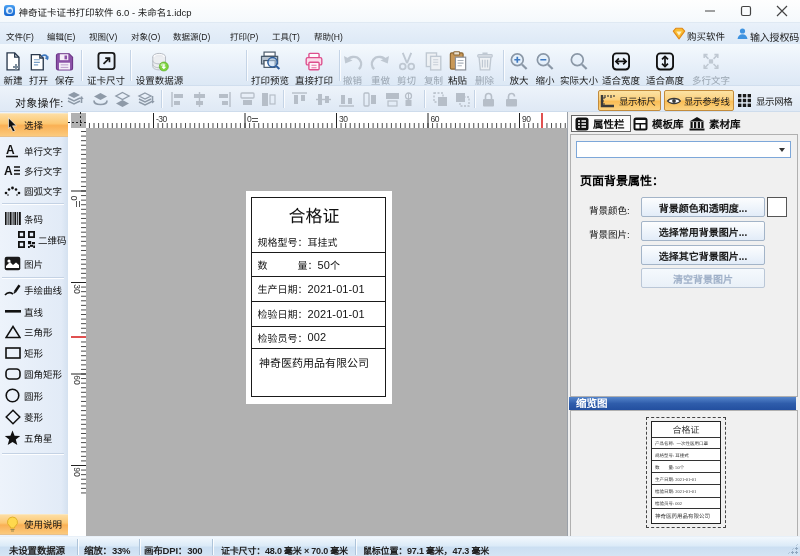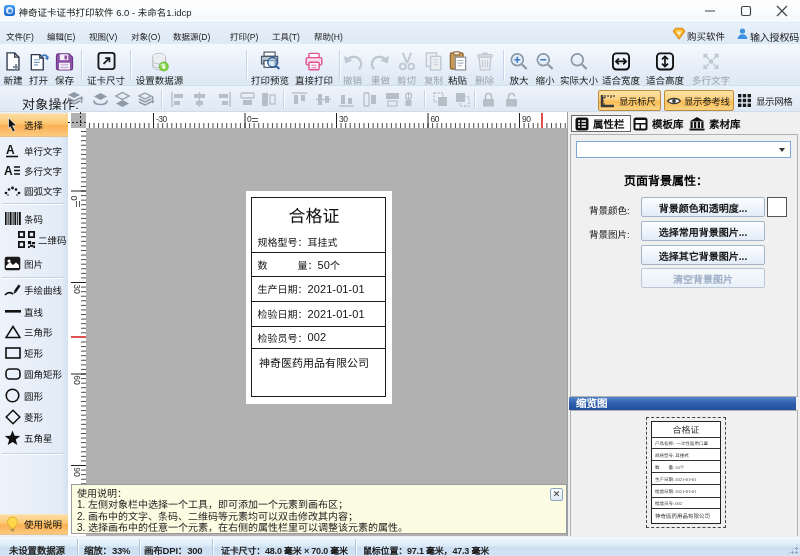--- a/index.html
+++ b/index.html
@@ -22,21 +22,21 @@
 #toolbar1 { position:absolute; left:0; top:44px; width:800px; height:42px; background:linear-gradient(#f4f9fd,#e4edf8 65%,#dce8f5); box-shadow:inset 0 -1px 0 #d0deee; }
 .tb { position:absolute; top:3px; height:38px; text-align:center; }
 .tb .ic { height:25px; display:flex; align-items:flex-end; justify-content:center; }
 .tb .ic svg { transform:scale(0.85); transform-origin:50% 90%; }
 .tb .lb { font-size:9.5px; color:#1a1a1a; margin-top:1px; white-space:nowrap; }
 .tb.dis .lb { color:#9aa5b1; }
 .tsep { position:absolute; top:6px; width:1px; height:31px; background:#c5d4e6; box-shadow:1px 0 0 rgba(255,255,255,.8); }
 
 
 #toolbar2 { position:absolute; left:0; top:86px; width:800px; height:26px; background:linear-gradient(#edf3fa,#dfe9f5); border-bottom:1px solid #cedcec; }
-#objlabel { position:absolute; left:22px; top:8px; font-size:13px; color:#1a1a1a; letter-spacing:0.3px;}
+#objlabel { position:absolute; left:15px; top:8px; font-size:11px; color:#1a1a1a; letter-spacing:0.3px;}
 .t2 { position:absolute; top:5px; width:17px; height:17px; }
 .t2sep { position:absolute; top:4px; width:1px; height:18px; background:#c5d4e6; box-shadow:1px 0 0 rgba(255,255,255,.8); }
 .togglebtn { position:absolute; top:4px; height:21px; border:1px solid #c28b3c; border-radius:2px; background:linear-gradient(#fce3a4,#fbd180 45%,#f9bd55 55%,#fbd382); display:flex; align-items:center; font-size:9.5px; color:#1a1a1a; white-space:nowrap; overflow:hidden; letter-spacing:-0.4px; }
 .plainbtn { position:absolute; top:4px; height:21px; display:flex; align-items:center; font-size:9.5px; color:#1a1a1a; white-space:nowrap; }
 
 
 #sidebar { position:absolute; left:0; top:112px; width:68px; height:424px; background:linear-gradient(90deg,#edf3fb,#e2ebf7 90%,#d4e1f0); }
 .sitem { position:absolute; left:0; width:68px; height:21px; display:flex; align-items:center; font-size:9.5px; color:#111; }
 .sitem .sic { width:19px; margin-left:3px; margin-right:2px; display:flex; justify-content:center; align-items:center; flex:none;}
 .ssep { position:absolute; left:2px; width:62px; height:1px; background:#c4d2e4; box-shadow:0 1px 0 rgba(255,255,255,.9); }
@@ -67,21 +67,21 @@
 #yellowbox .xbtn { position:absolute; right:3px; top:3px; width:13px; height:13px; border:1px solid #8ea4c0; border-radius:2px; background:linear-gradient(#fdfeff,#dde7f2); text-align:center; line-height:11px; font-size:9px; color:#333; }
 
 
 #rightpanel { position:absolute; left:567px; top:112px; width:233px; height:424px; background:#f0f0f0; border-left:1px solid #9aa0a8; }
 .rtab { position:absolute; top:3px; height:17px; display:flex; align-items:center; font-size:10.5px; color:#111; font-weight:bold; }
 #tab1 { left:3px; border:1px solid #666; background:#fcfcfc; padding:0 5px 0 3px; }
 .rtabicon { margin-right:4px; display:flex; }
 #rpinner { position:absolute; left:2px; top:22px; width:228px; height:263px; border:1px solid #b0b0b0; background:#f0f0f0; }
 #rcombo { position:absolute; left:5px; top:6px; width:215px; height:17px; background:#fff; border:1px solid #7da7d9; }
 #rcombo:after { content:""; position:absolute; right:5px; top:6px; border-left:3.5px solid transparent; border-right:3.5px solid transparent; border-top:4.5px solid #333; }
-#ptitle { position:absolute; left:12px; top:59px; font-size:12px; font-weight:bold; color:#000;margin-left:44px; }
+#ptitle { position:absolute; left:12px; top:59px; font-size:12px; font-weight:bold; color:#000; }
 .rlabel { position:absolute; left:21px; font-size:9.5px; color:#111; }
 .rbtn { position:absolute; left:73px; width:124px; height:20px; border:1px solid #a3b4c8; border-radius:2px; background:linear-gradient(#fcfdfe,#eef4fb 55%,#e2ecf8); font-size:10px; font-weight:bold; color:#1a1a1a; display:flex; align-items:center; justify-content:center; }
 .rbtn.dis { color:#9fb0c8; background:linear-gradient(#f5f9fd,#e9f0f8); border-color:#bac7d7; font-weight:bold;}
 #colorbox { position:absolute; left:199px; top:85px; width:20px; height:20px; background:#fff; border:1px solid #555; }
 #thumbhead { position:absolute; left:1px; top:285px; width:227px; height:13px; background:linear-gradient(#5585cb,#2f5dab 50%,#234f9f); color:#fff; font-weight:bold; font-size:10.5px; padding-left:7px; line-height:13px; }
 #thumbpanel { position:absolute; left:2px; top:298px; width:228px; height:236px; background:#f0f0f0; border:1px solid #b0b0b0; }
 #minidash { position:absolute; left:75px; top:6px; width:80px; height:111px; border:1px dashed #444; }
 #minicard { position:absolute; left:4px; top:3px; width:70px; height:103px; background:#fff; border:1px solid #222; }
 .mrow { border-bottom:1px solid #333; display:flex; align-items:center; padding-left:3px; font-size:4.5px; color:#3a3a3a; white-space:nowrap; font-family:"Liberation Serif",serif; }
 .mrow:last-child { border-bottom:none; }
@@ -810,27 +810,20 @@
     <div id="cardtable">
       <div class="crow" style="height:32px; justify-content:center; padding-left:0; padding-right:9px; font-size:17px; border-bottom:none;">合格证</div>
       <div class="crow" style="height:23px;">规格型号：耳挂式</div>
       <div class="crow" style="height:24px;">数　　　量：<span class="dg">50</span>个</div>
       <div class="crow" style="height:24.5px;">生产日期：<span class="dg">2021-01-01</span></div>
       <div class="crow" style="height:25px;">检验日期：<span class="dg">2021-01-01</span></div>
       <div class="crow" style="height:22.5px;">检验员号：<span class="dg">002</span></div>
       <div class="crow" style="height:25px; font-size:11px; padding-left:7px;">神奇医药用品有限公司</div>
     </div>
   </div>
-  <div id="yellowbox">
-    使用说明：<br>
-    1. 左侧对象栏中选择一个工具，即可添加一个元素到画布区；<br>
-    2. 画布中的文字、条码、二维码等元素均可以双击修改其内容；<br>
-    3. 选择画布中的任意一个元素，在右侧的属性栏里可以调整该元素的属性。
-    <div class="xbtn">✕</div>
-  </div>
 </div>
 
 <div id="rightpanel">
   <div class="rtab" id="tab1"><span class="rtabicon">
         <svg width="14" height="14" viewBox="0 0 14 14">
           <rect x="0.5" y="0.5" width="13" height="13" rx="2.5" fill="#111"></rect>
           <path d="M3 4h2M3 7h2M3 10h2M6.5 4H11M6.5 7H11M6.5 10H11" stroke="#fff" stroke-width="1.3"></path>
         </svg>
       </span>属性栏</div>
   <div class="rtab" style="left:65px;"><span class="rtabicon">

